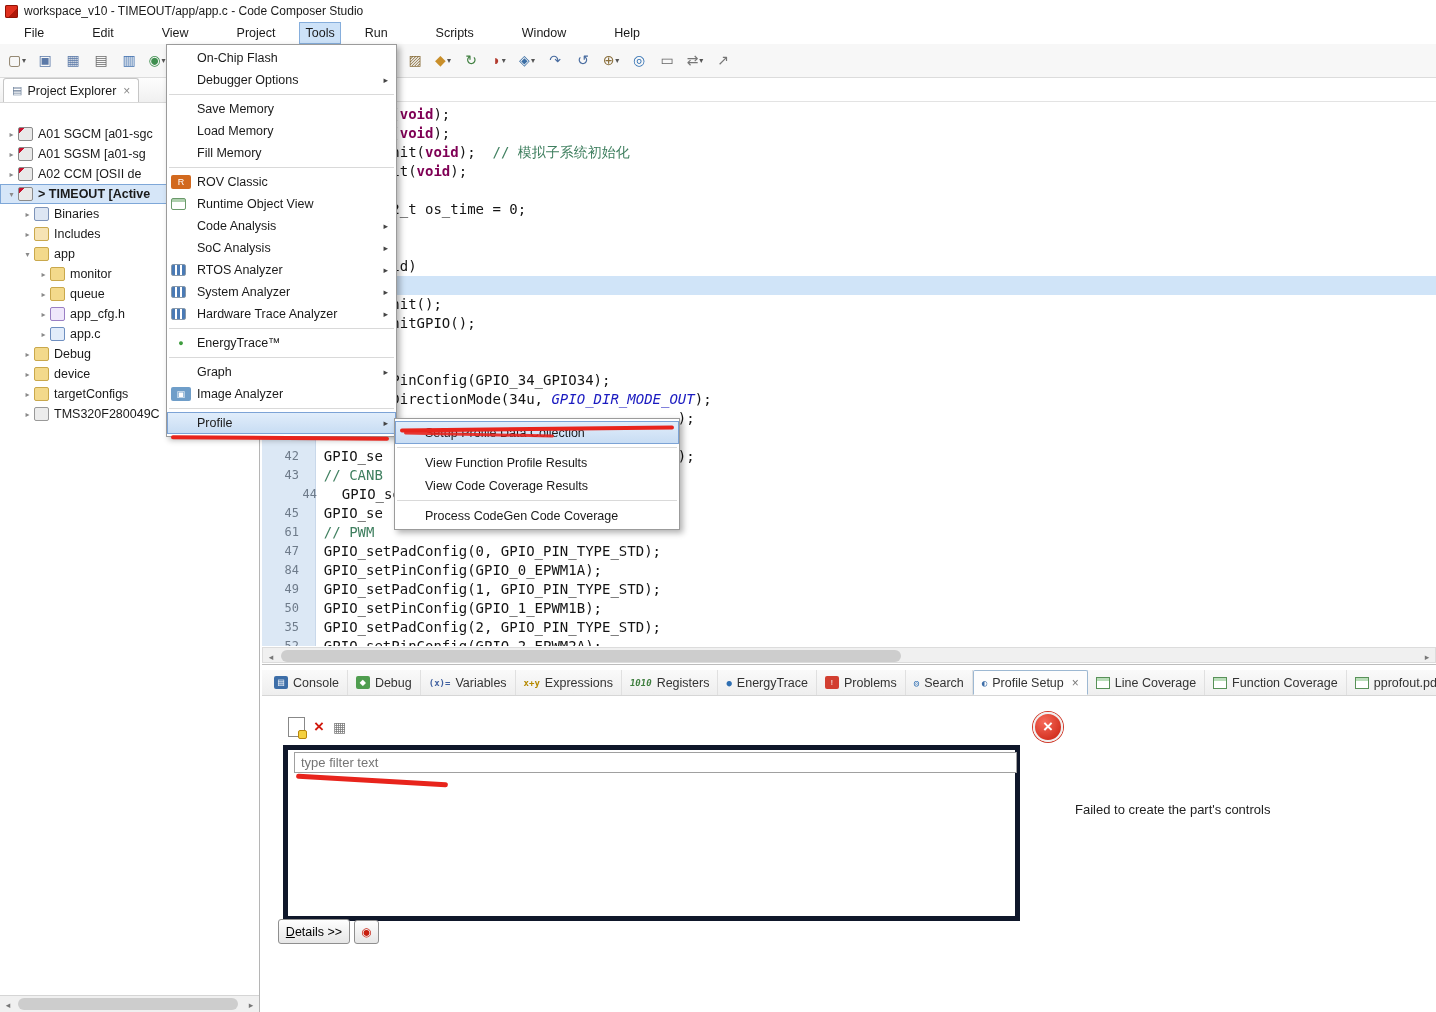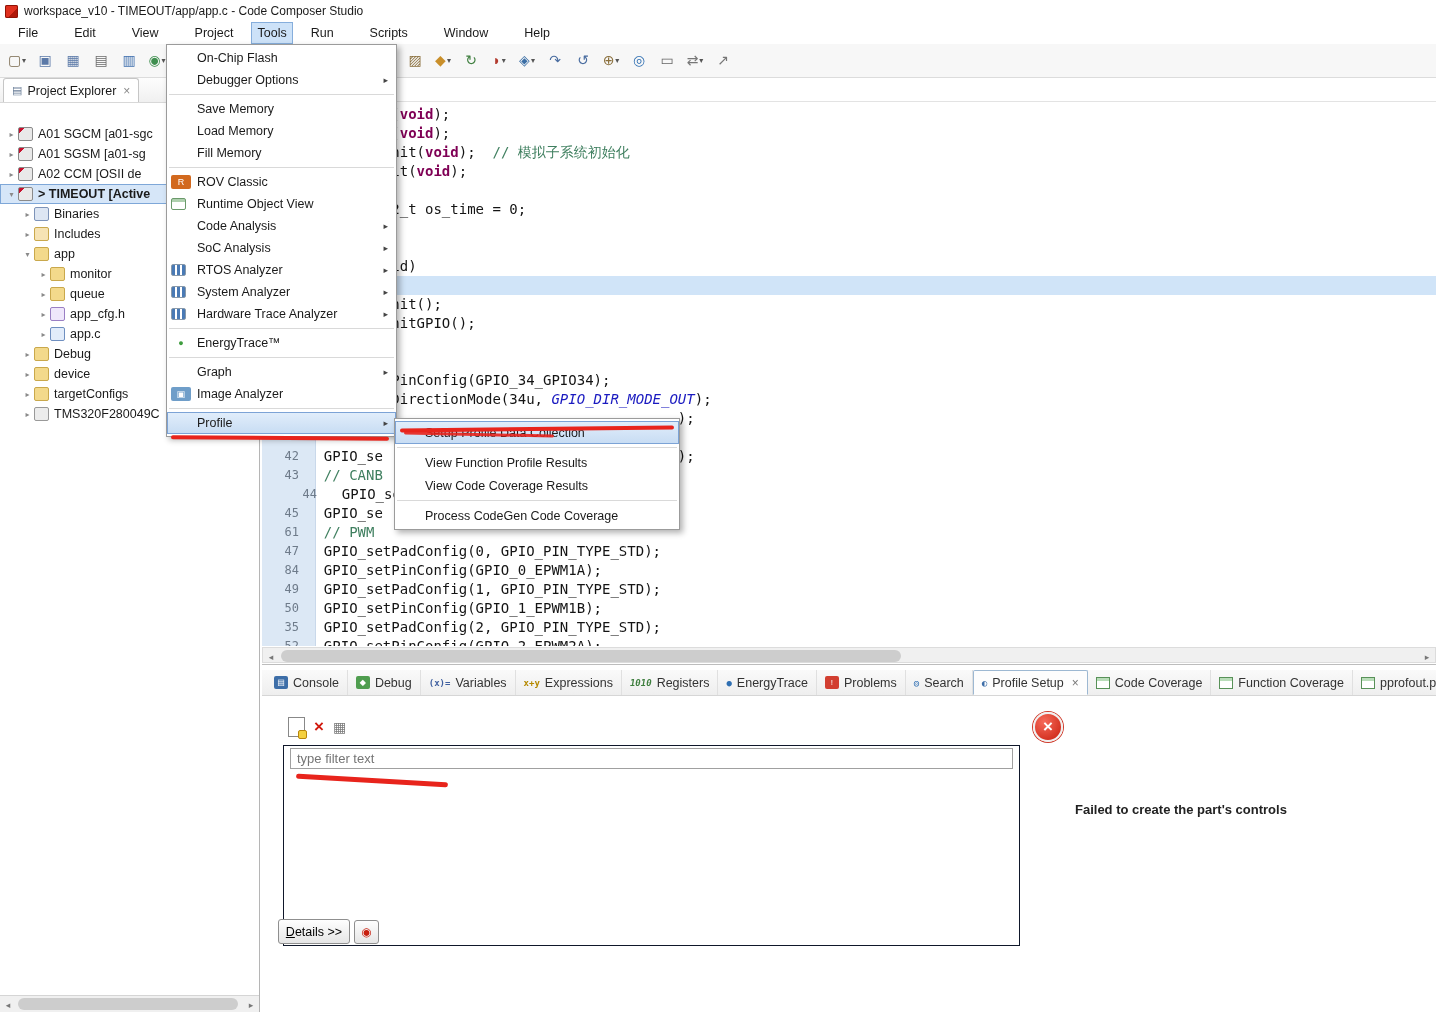--- a/index.html
+++ b/index.html
@@ -6,21 +6,21 @@
   body{width:1436px;height:1012px;position:relative;overflow:hidden;background:#fff;
        font-family:"Liberation Sans",sans-serif;color:#1a1a1a;}
   
   .titlebar{position:absolute;left:0;top:0;width:1436px;height:22px;background:#fff;
             display:flex;align-items:center;gap:6px;padding-left:5px;box-sizing:border-box;font-size:12px;}
   .logo{width:13px;height:13px;border-radius:2px;background:linear-gradient(135deg,#e0301e 60%,#b01708 60%);
         box-shadow:inset 0 0 0 1px #8f1205;flex:none;}
   
   .menubar{position:absolute;left:0;top:22px;width:1436px;height:22px;background:#fff;
            display:flex;align-items:stretch;font-size:12.5px;}
-  .menu-item{padding:3px 18px;display:flex;align-items:center;}
+  .menu-item{padding:3px 24px;display:flex;align-items:center;}
   .menu-item.active{background:#cde2f8;border:1px solid #86aedc;padding:2px 5px;}
   
   .toolbar{position:absolute;left:0;top:44px;width:1436px;height:34px;background:#f7f7f7;
            border-bottom:1px solid #dcdcdc;box-sizing:border-box;}
   .tbgroup{position:absolute;top:4px;display:flex;align-items:center;gap:2px;}
   .tbi{height:24px;min-width:24px;display:flex;align-items:center;justify-content:center;
        border-radius:3px;font-size:14px;padding:0 1px;}
   .tbi .dd{font-size:8px;color:#555;margin-left:1px;}
   
   .pe{position:absolute;left:0;top:78px;width:260px;height:934px;background:#fff;
@@ -98,37 +98,37 @@
   .bti-table{width:14px;height:12px;background:linear-gradient(#b9ddb9 3px,#fff 3px);
              border:1px solid #589158;flex:none;box-sizing:border-box;}
   .tab-close{color:#777;font-size:12px;margin-left:3px;}
   
   .ps-toolbar{position:absolute;left:26px;top:52px;display:flex;align-items:center;gap:9px;}
   .ps-page{width:15px;height:18px;background:#fff;border:1px solid #888;position:relative;}
   .ps-page::after{content:"";position:absolute;right:-3px;bottom:-3px;width:7px;height:7px;
                   background:#f4d03f;border:1px solid #b8860b;border-radius:2px;}
   .ps-del{color:#d11a0f;font-size:17px;font-weight:bold;line-height:14px;}
   .ps-copy{color:#7a7a7a;font-size:14px;}
-  .ps-box{position:absolute;left:21px;top:80px;width:737px;height:201px;border:1px solid #0f172a;box-sizing:border-box;}
+  .ps-box{position:absolute;left:21px;top:80px;width:737px;height:176px;border:5px solid #0f172a;box-sizing:border-box;}
   .ps-filter{position:absolute;left:6px;top:2px;width:723px;height:21px;border:1px solid #a0a0a0;
              font-size:13px;color:#757575;padding:1px 6px;box-sizing:border-box;
              font-family:"Liberation Sans",sans-serif;background:#fff;}
   .btn-details{position:absolute;left:16px;top:254px;width:72px;height:25px;
                background:linear-gradient(#fefefe,#e6e6e6);border:1px solid #8f8f8f;border-radius:3px;
                font-size:12.5px;font-family:"Liberation Sans",sans-serif;}
   .btn-details span{display:block;}
   .btn-details span::first-letter{text-decoration:underline;}
   .btn-errlog{position:absolute;left:92px;top:255px;width:25px;height:24px;
               background:linear-gradient(#fefefe,#e6e6e6);border:1px solid #8f8f8f;border-radius:3px;
               color:#c81e0e;font-size:12px;}
   .err-icon{position:absolute;left:771px;top:47px;width:30px;height:30px;border-radius:50%;
             background:radial-gradient(circle at 35% 30%,#f66a5a,#c81e0e);
             border:2px solid #f0f0f0;box-shadow:0 0 0 1px #cf3a2a;box-sizing:border-box;
             display:flex;align-items:center;justify-content:center;color:#fff;font-size:17px;font-weight:bold;}
-  .err-text{position:absolute;left:813px;top:137px;font-size:13px;color:#222;font-weight:bold;}
+  .err-text{position:absolute;left:813px;top:137px;font-size:13px;color:#222;}
 </style>
 </head>
 <body>
 
 <div class="titlebar">
   <span class="logo"></span>
   <span>workspace_v10 - TIMEOUT/app/app.c - Code Composer Studio</span>
 </div>
 
 <div class="menubar">
@@ -380,21 +380,21 @@
         <span class="bti-text" style="color: rgb(47, 111, 178);">◎</span>
         <span>Search</span>
       </div>
       <div class="bp-tab active">
         <span class="bti-text" style="color: rgb(61, 110, 168);">◐</span>
         <span>Profile Setup</span>
         <span class="tab-close">×</span>
       </div>
       <div class="bp-tab">
         <span class="bti-table"></span>
-        <span>Code Coverage</span>
+        <span>Line Coverage</span>
       </div>
       <div class="bp-tab">
         <span class="bti-table"></span>
         <span>Function Coverage</span>
       </div>
       <div class="bp-tab">
         <span class="bti-table"></span>
         <span>pprofout.pdat</span>
       </div>
     </div>

